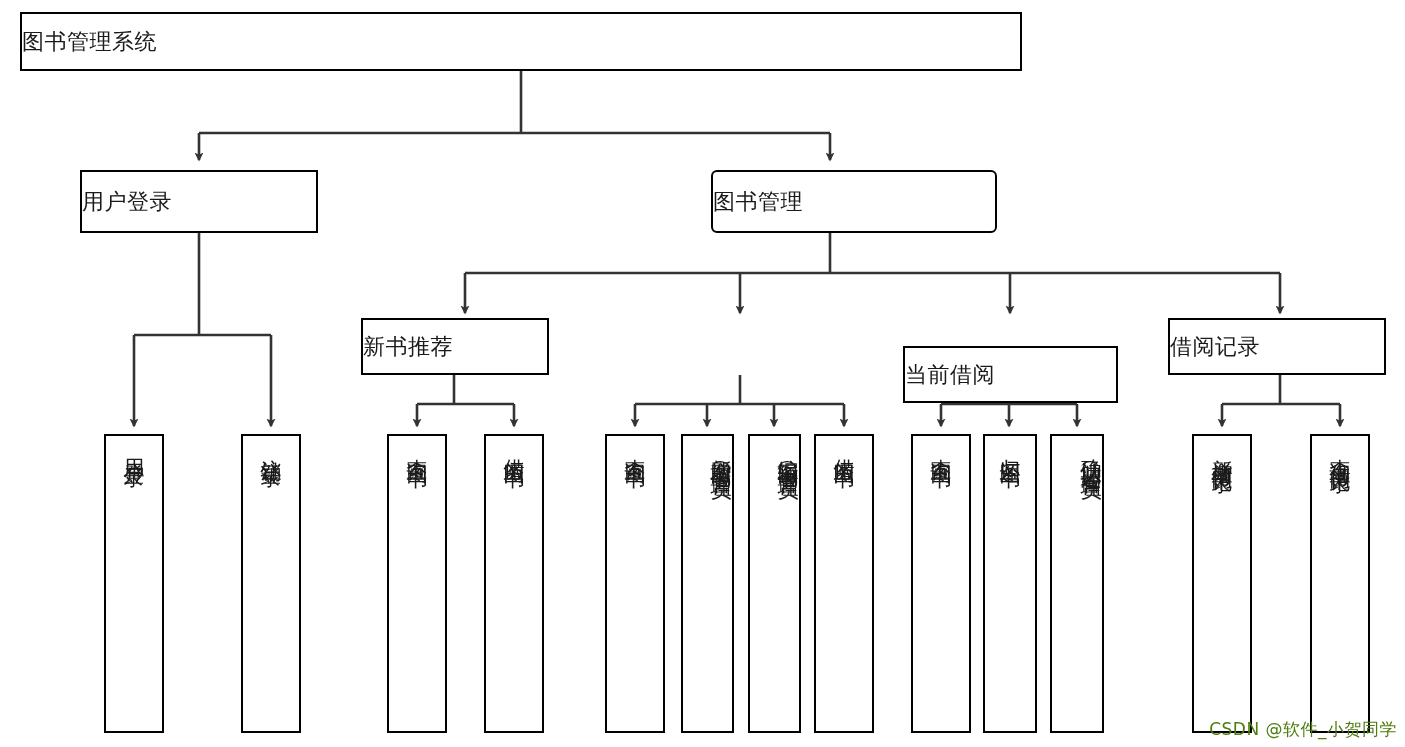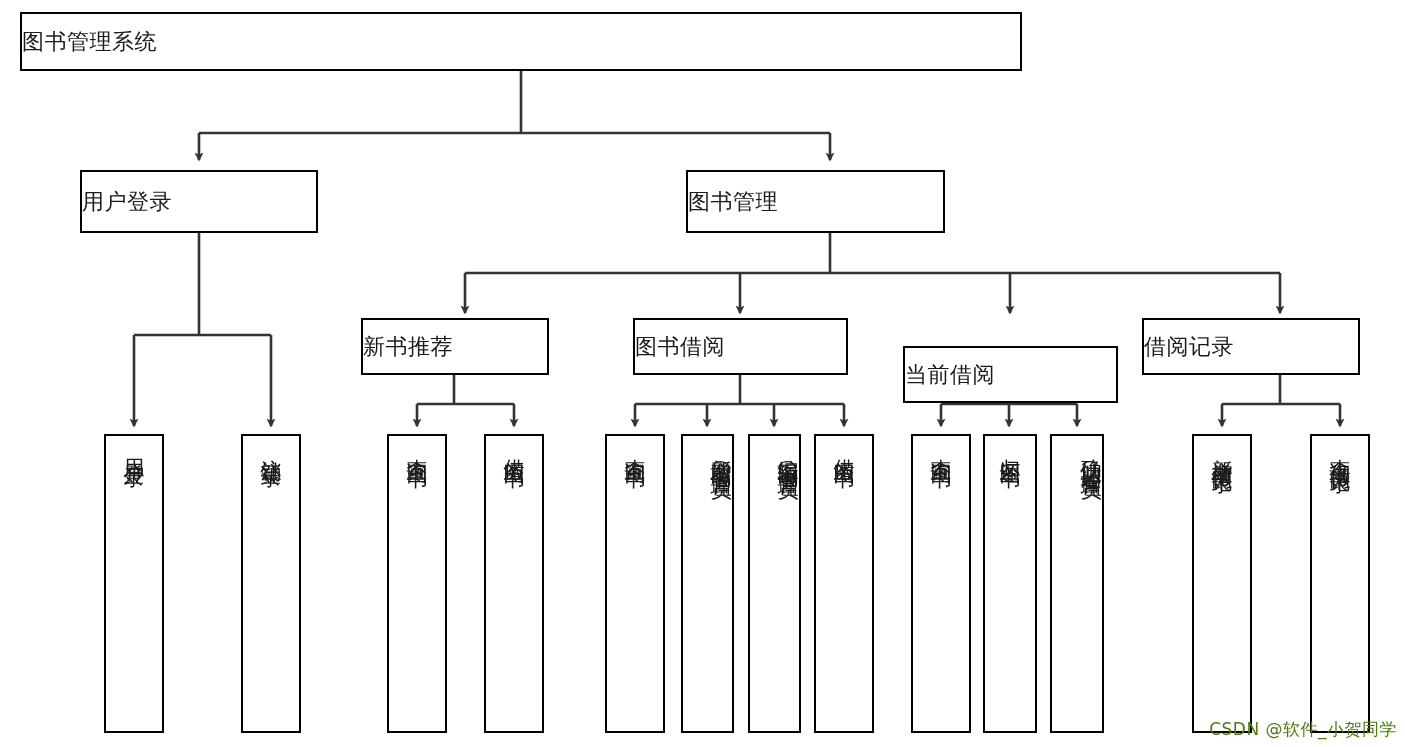--- a/index.html
+++ b/index.html
@@ -126,34 +126,31 @@
     </g>
   </svg>
 
   <div class="node node-h" style="left:20px; top:12px; width:1002px; height:59px;">
     <span class="label">图书管理系统</span>
   </div>
 
   <div class="node node-h" style="left:80px; top:170px; width:238px; height:63px;">
     <span class="label">用户登录</span>
   </div>
-  <div class="node node-h" style="left:686px; top:170px; width:259px; height:63px;">
+  <div class="node node-h" style="left:711px; top:170px; width:286px; height:63px;border-radius:6px;">
     <span class="label">图书管理</span>
   </div>
 
   <div class="node node-h" style="left:361px; top:318px; width:188px; height:57px;">
     <span class="label">新书推荐</span>
   </div>
-  <div class="node node-h" style="left:633px; top:318px; width:215px; height:57px;">
-    <span class="label">图书借阅</span>
-  </div>
   <div class="node node-h" style="left:903px; top:318px; width:215px; height:57px;margin-top:28px;">
     <span class="label">当前借阅</span>
   </div>
-  <div class="node node-h" style="left:1142px; top:318px; width:218px; height:57px;">
+  <div class="node node-h" style="left:1168px; top:318px; width:218px; height:57px;">
     <span class="label">借阅记录</span>
   </div>
 
   <div class="node node-v" style="left:104px; top:434px; width:60px; height:299px;">
     <span class="label">用户登录</span>
   </div>
   <div class="node node-v" style="left:241px; top:434px; width:60px; height:299px;">
     <span class="label">注销登录</span>
   </div>
 

